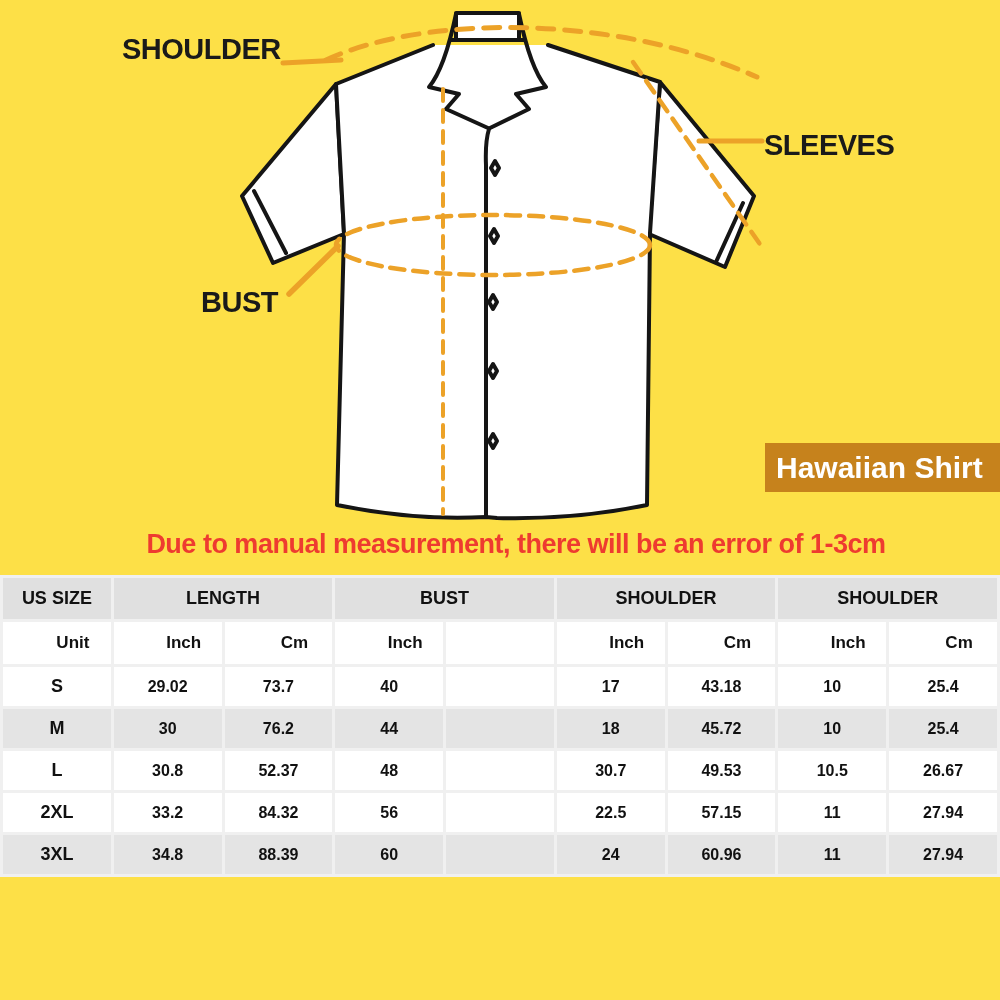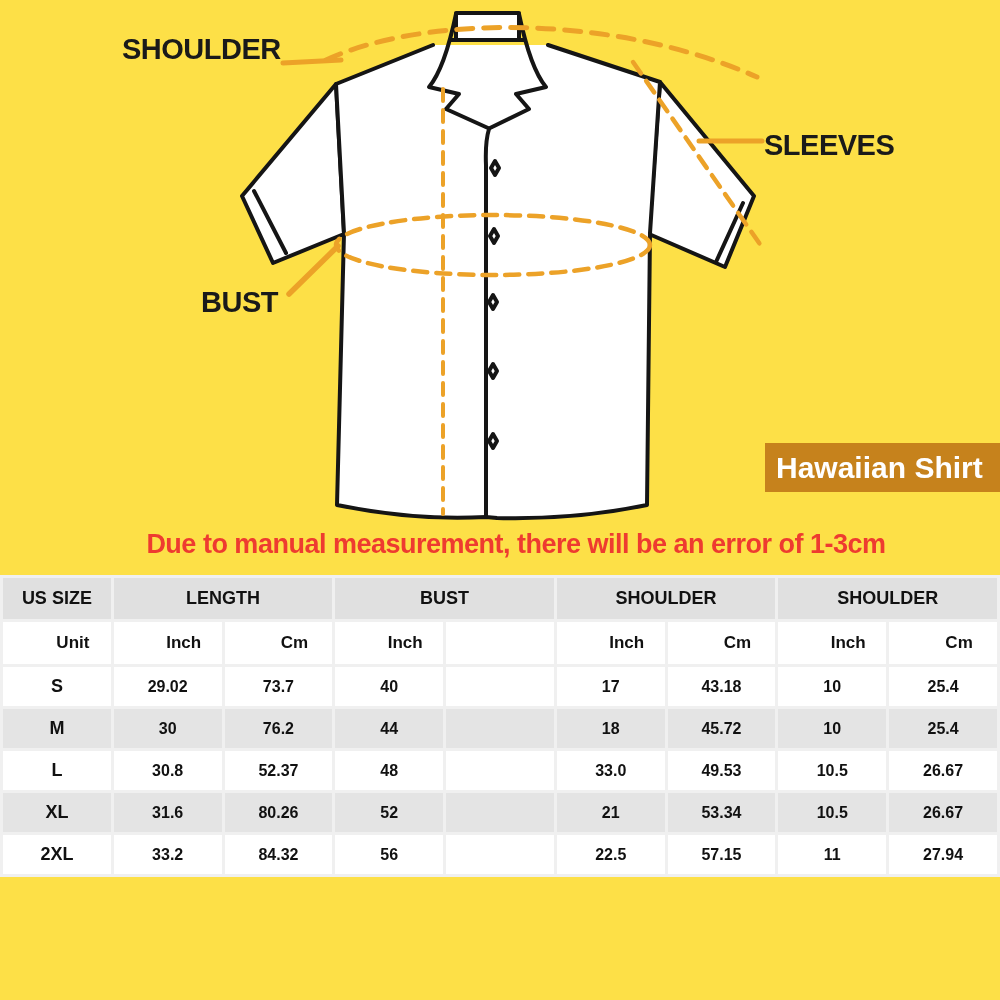--- a/index.html
+++ b/index.html
@@ -160,43 +160,43 @@
           <td>45.72</td>
           <td>10</td>
           <td>25.4</td>
         </tr>
         <tr>
           <td class="size-col">L</td>
           <td>30.8</td>
           <td>52.37</td>
           <td>48</td>
           <td></td>
-          <td>33.0</td>
+          <td>30.7</td>
           <td>49.53</td>
-          <td>10.5</td>
-          <td>26.67</td>
-        </tr>
-        <tr class="alt">
-          <td class="size-col">XL</td>
-          <td>31.6</td>
-          <td>80.26</td>
-          <td>52</td>
-          <td></td>
-          <td>21</td>
-          <td>53.34</td>
           <td>10.5</td>
           <td>26.67</td>
         </tr>
         <tr>
           <td class="size-col">2XL</td>
           <td>33.2</td>
           <td>84.32</td>
           <td>56</td>
           <td></td>
           <td>22.5</td>
           <td>57.15</td>
           <td>11</td>
           <td>27.94</td>
         </tr>
+        <tr class="alt">
+          <td class="size-col">3XL</td>
+          <td>34.8</td>
+          <td>88.39</td>
+          <td>60</td>
+          <td></td>
+          <td>24</td>
+          <td>60.96</td>
+          <td>11</td>
+          <td>27.94</td>
+        </tr>
       </tbody>
   </table>
 
 </div>
 
 </body></html>

